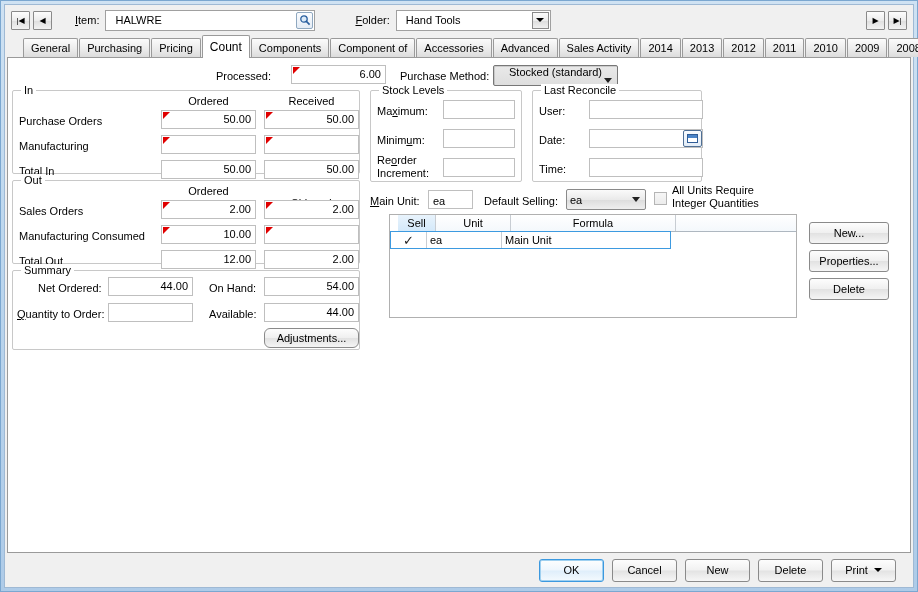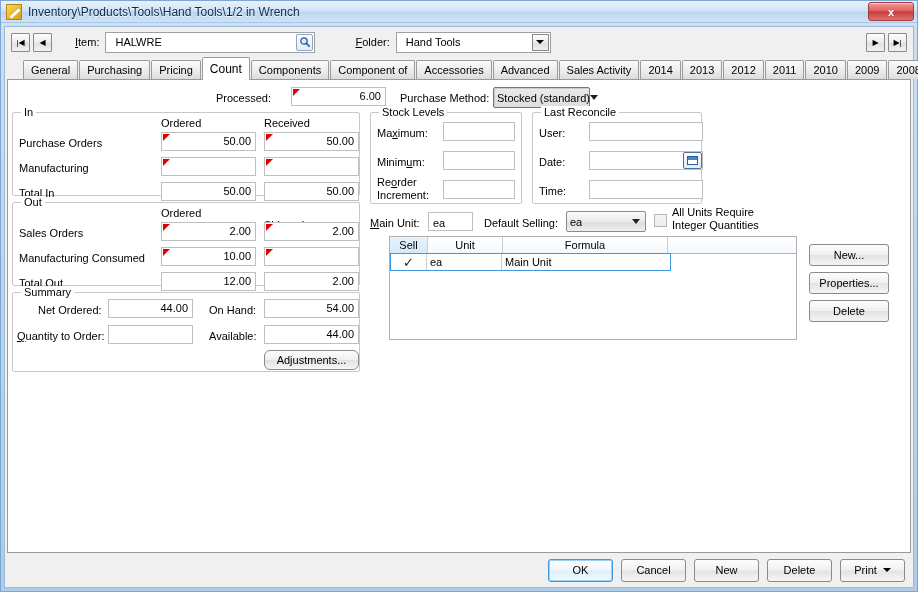--- a/index.html
+++ b/index.html
@@ -192,21 +192,21 @@
   .fbox.left { text-align: left; }
   .fbox.flag::before {
     content: "";
     position: absolute; left: 1px; top: 1px;
     width: 0; height: 0;
     border-top: 7px solid #e00000;
     border-right: 7px solid transparent;
   }
   .stxt { position: absolute; font-size: 11px; color: #000; white-space: nowrap; }
   .stxt u { text-decoration: underline; }
-  .ctr { text-align: left; }
+  .ctr { text-align: center; }
 
   
   .pbtn {
     position: absolute;
     border: 1px solid #8a8a8a;
     border-radius: 3px;
     background: linear-gradient(180deg,#fdfdfd 0%,#f0f0f0 48%,#e2e2e2 52%,#f5f5f5 100%);
     font-size: 11px; color: #000;
     display: flex; align-items: center; justify-content: center;
     cursor: pointer;
@@ -271,20 +271,21 @@
     position: absolute;
     border: 1px solid #b0b0b0;
     background: #ffffff;
     overflow: hidden;
   }
   .grid-head {
     display: flex;
     height: 17px;
     border-bottom: 1px solid #aeb7c0;
     background: #c2410c;
+    margin-left: 8px;
   }
   .gh {
     border-right: 1px solid #c8cdd3;
     font-size: 11px; color: #000;
     display: flex; align-items: center; justify-content: center;
     background: linear-gradient(180deg,#ffffff 0%,#f4f8fc 100%);
   }
   .gh.sel { background: linear-gradient(180deg,#e8f3fc 0%,#d4e9fa 100%); }
   .grow {
     display: flex; height: 18px;
@@ -299,21 +300,21 @@
     padding-left: 3px;
     overflow: hidden; white-space: nowrap;
   }
   .gc.check { justify-content: center; padding-left: 0; }
   .checkmark { color: #222; font-size: 13px; line-height: 1; }
 
   
   .bottombar {
     flex: 0 0 34px;
     display: flex; align-items: center; justify-content: flex-end;
-    padding-right: 8px;
+    padding-right: 17px;
     gap: 8px;
     background: #f0f0f0;
   }
   .bbtn {
     height: 23px;
     min-width: 65px;
     padding: 0 10px;
     border: 1px solid #8a8a8a;
     border-radius: 3px;
     background: linear-gradient(180deg,#fdfdfd 0%,#f1f1f1 48%,#e3e3e3 52%,#f6f6f6 100%);
@@ -330,29 +331,20 @@
   .bbtn .sp-arrow {
     margin-left: 6px;
     width: 0;height: 0;border-left: 4px solid transparent;border-right: 4px solid transparent;border-top: 4px solid #000;
   }
 </style>
 </head>
 <body>
 
 <div class="window">
 
-  <div class="titlebar">
-    <div class="win-icon"></div>
-    <div class="title-text">Inventory\Products\Tools\Hand Tools\1/2 in Wrench</div>
-    <div class="win-buttons">
-      <div class="btn-close">
-        <span>x</span>
-      </div>
-    </div>
-  </div>
 
   <div class="client">
 
     <div class="toolbar">
       <div class="navbtn">
         <span>|◀</span>
       </div>
       <div class="navbtn">
         <span>◀</span>
       </div>
@@ -441,21 +433,21 @@
         </div>
 
     </div>
 
     <div class="tabpage">
 
       <div class="stxt" style="left:208px;top:12px;">Processed:</div>
       <div class="fbox flag" style="left:283px;top:7px;width:95px;">6.00</div>
 
       <div class="stxt" style="left:392px;top:12px;">Purchase Method:</div>
-      <div class="ddown sunken" style="left:485px;top:7px;width:97px;">
+      <div class="ddown sunken" style="left:485px;top:7px;width:125px;flex-direction:column;">
         <span>Stocked (standard)</span>
         <span class="dd-arrow"></span>
       </div>
 
       <div class="group" style="left:4px;top:32px;width:348px;height:84px;">
         <div class="gtitle">In</div>
 
         <div class="stxt ctr" style="left:148px;top:4px;width:95px;">Ordered</div>
         <div class="stxt ctr" style="left:251px;top:4px;width:95px;">Received</div>
 

